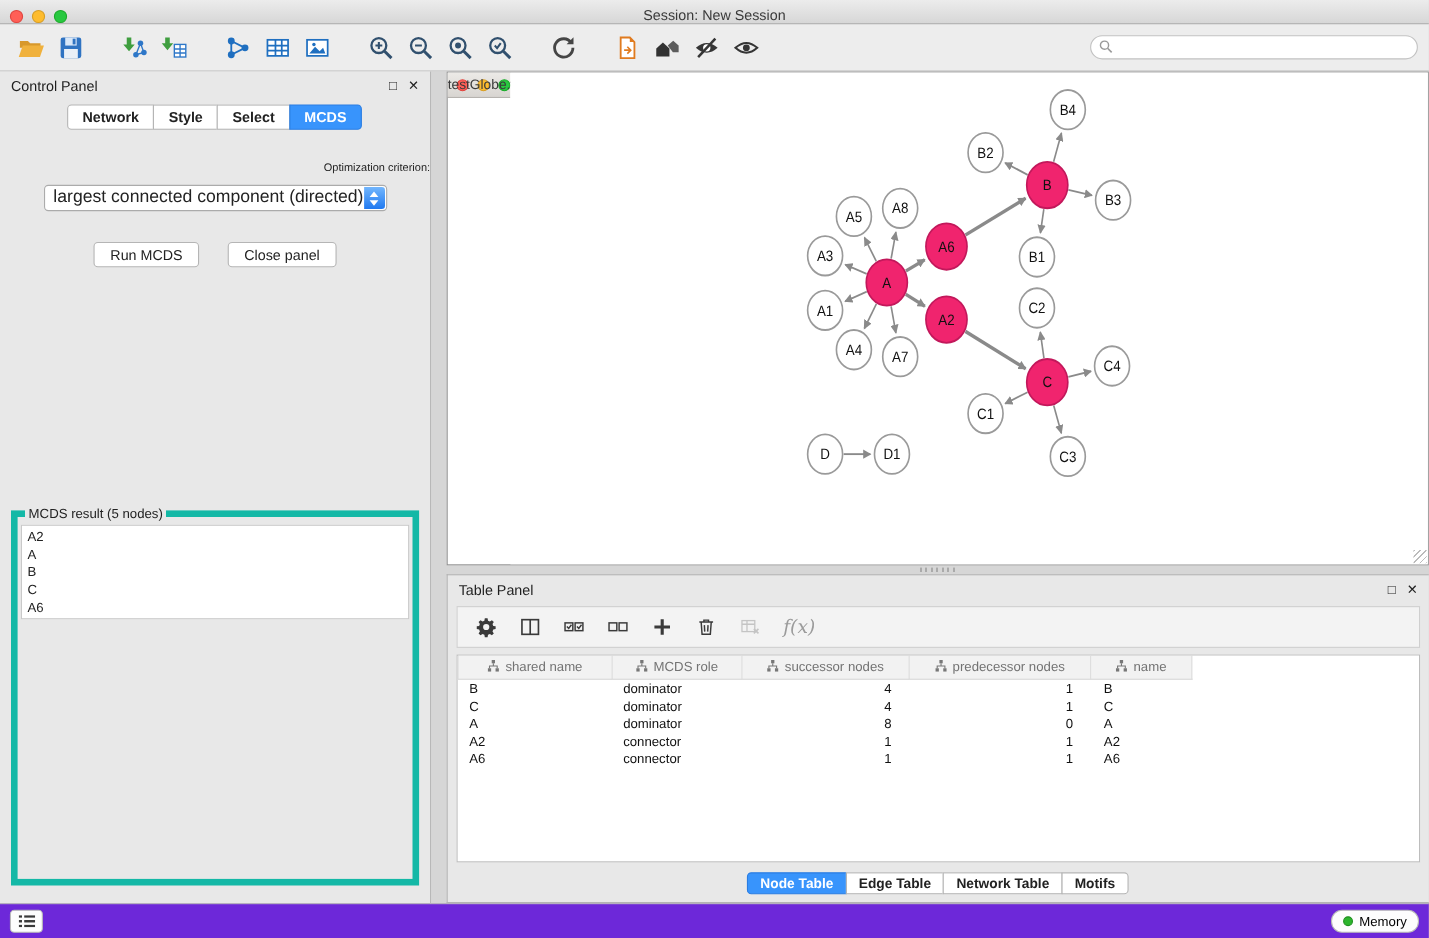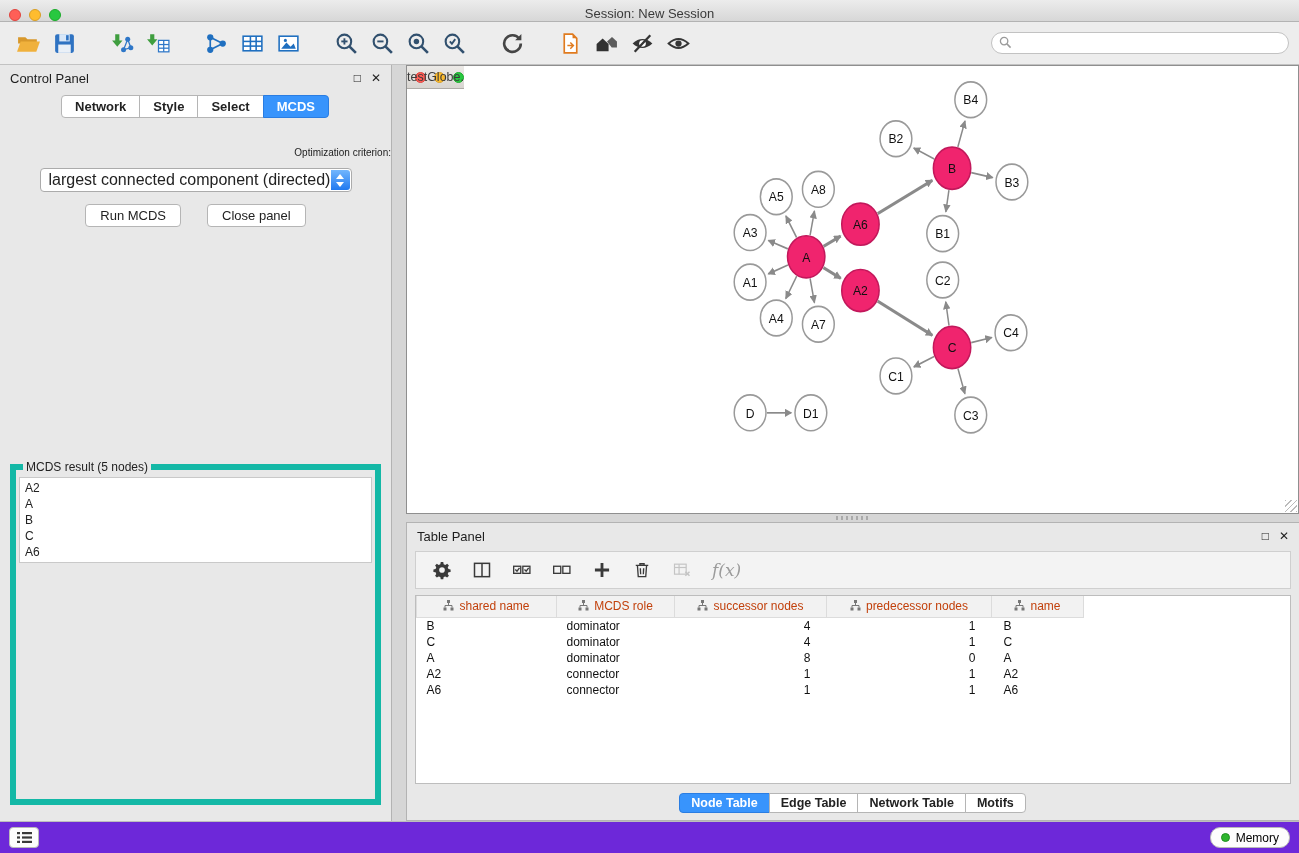--- a/index.html
+++ b/index.html
@@ -49,21 +49,21 @@
   .combo { width:312px; margin:10px auto 0; height:24px; background:#fff; border:1px solid #ababab;
            border-radius:4px; position:relative; display:flex; align-items:center; font-size:16px;
            padding-left:8px; }
   .combo-stepper { position:absolute; right:1px; top:1px; bottom:1px; width:19px;
                    background:linear-gradient(#72b6fd,#2079f0); border-radius:0 3px 3px 0;
                    display:flex; flex-direction:column; align-items:center; justify-content:center; }
   .tri-up { width:0; height:0; border-left:4px solid transparent; border-right:4px solid transparent;
             border-bottom:5px solid #fff; margin-bottom:3px; }
   .tri-down { width:0; height:0; border-left:4px solid transparent; border-right:4px solid transparent;
               border-top:5px solid #fff; }
-  .btn-row { display:flex; justify-content:center; gap:26px; margin-top:12px; }
+  .btn-row { display:flex; justify-content:center; gap:26px; margin-top:28px; }
   .btn { background:#fff; border:1px solid #b5b5b5; border-radius:4px; padding:3px 14px; font-size:13px; color:#222; }
 
   .result-fieldset { margin:auto 10px 16px; border:6px solid #14b8a6; padding:3px; height:345px;
                      display:flex; flex-direction:column; }
   .result-fieldset legend { font-size:12px; padding:0 3px; margin-left:4px; }
   .result-list { background:#fff; border:1px solid #c9c9c9; flex:1; overflow:auto; font-size:12px;
                  line-height:16px; padding:2px 5px; }
 
   
   .right { flex:1 1 auto; display:flex; flex-direction:column; background:#d6d6d6; padding-left:14px; min-width:0; }
@@ -88,21 +88,21 @@
                  display:flex; flex-direction:column; min-height:0; }
   .tp-toolbar { margin:2px 8px 0; border:1px solid #cfcfcf; background:#f3f3f3; height:38px;
                 display:flex; align-items:center; gap:20px; padding:0 16px; flex:0 0 auto; }
   .tp-ibtn { background:none; border:none; display:flex; align-items:center; justify-content:center; }
   .tp-ibtn svg { width:20px; height:20px; }
   .fx-label { font-family:"DejaVu Serif","Liberation Serif",serif; font-style:italic; font-size:17px; color:#9b9b9b; }
 
   .tp-table-wrap { margin:6px 8px 0; background:#fff; border:1px solid #bdbdbd; flex:1 1 auto; overflow:hidden; }
   table.node-table { border-collapse:collapse; width:100%; table-layout:fixed; }
   .node-table th { background:#f2f2f2; border:1px solid #dcdcdc; border-top:none; height:21px;
-                   font-weight:normal; font-size:12px; color:#c2410c; text-align:center; }
+                   font-weight:normal; font-size:12px; color:#737373; text-align:center; }
   .node-table th .col-ico { vertical-align:-1px; margin-right:5px; }
   .node-table th.filler { background:#fff; border:none; }
   .node-table td { height:16px; line-height:16px; font-size:12px; color:#111; white-space:nowrap;
                    overflow:hidden; }
   td.c0 { padding-left:10px; }
   td.c1 { padding-left:10px; }
   td.c2, td.c3 { text-align:right; padding-right:16px; }
   td.c4 { padding-left:12px; }
 
   .tp-tabs { height:30px; display:flex; justify-content:center; align-items:center; flex:0 0 auto; }

